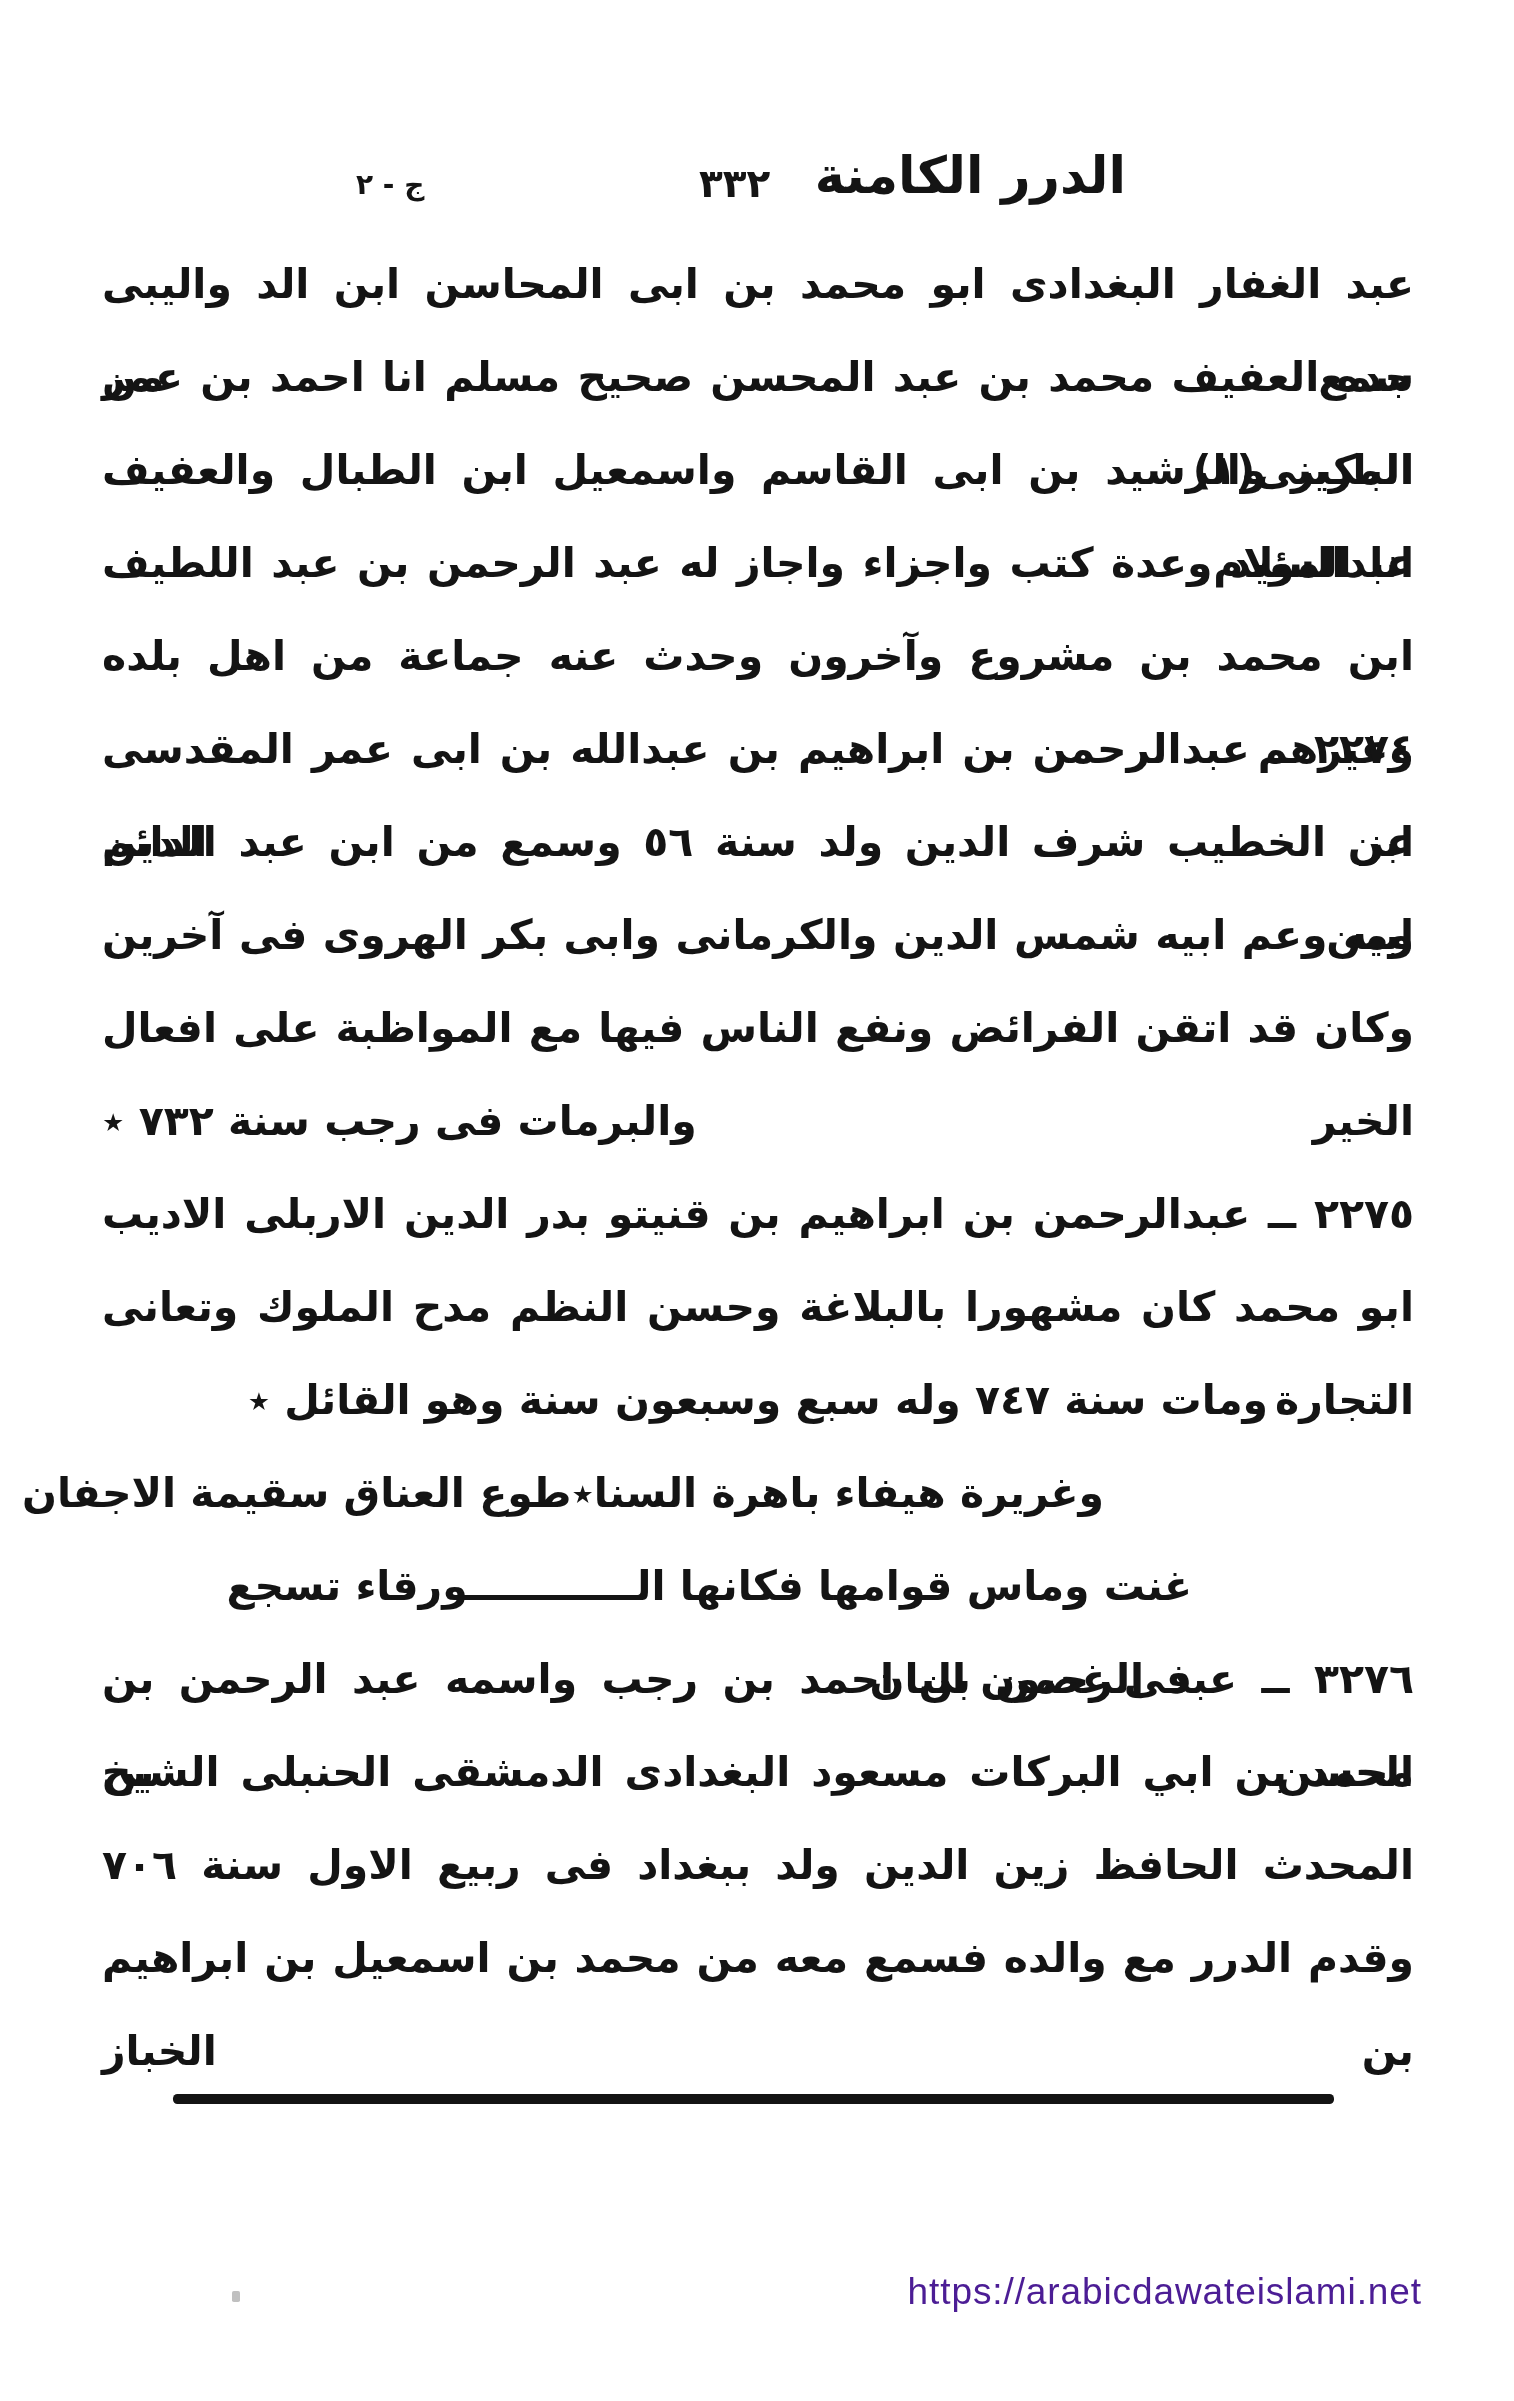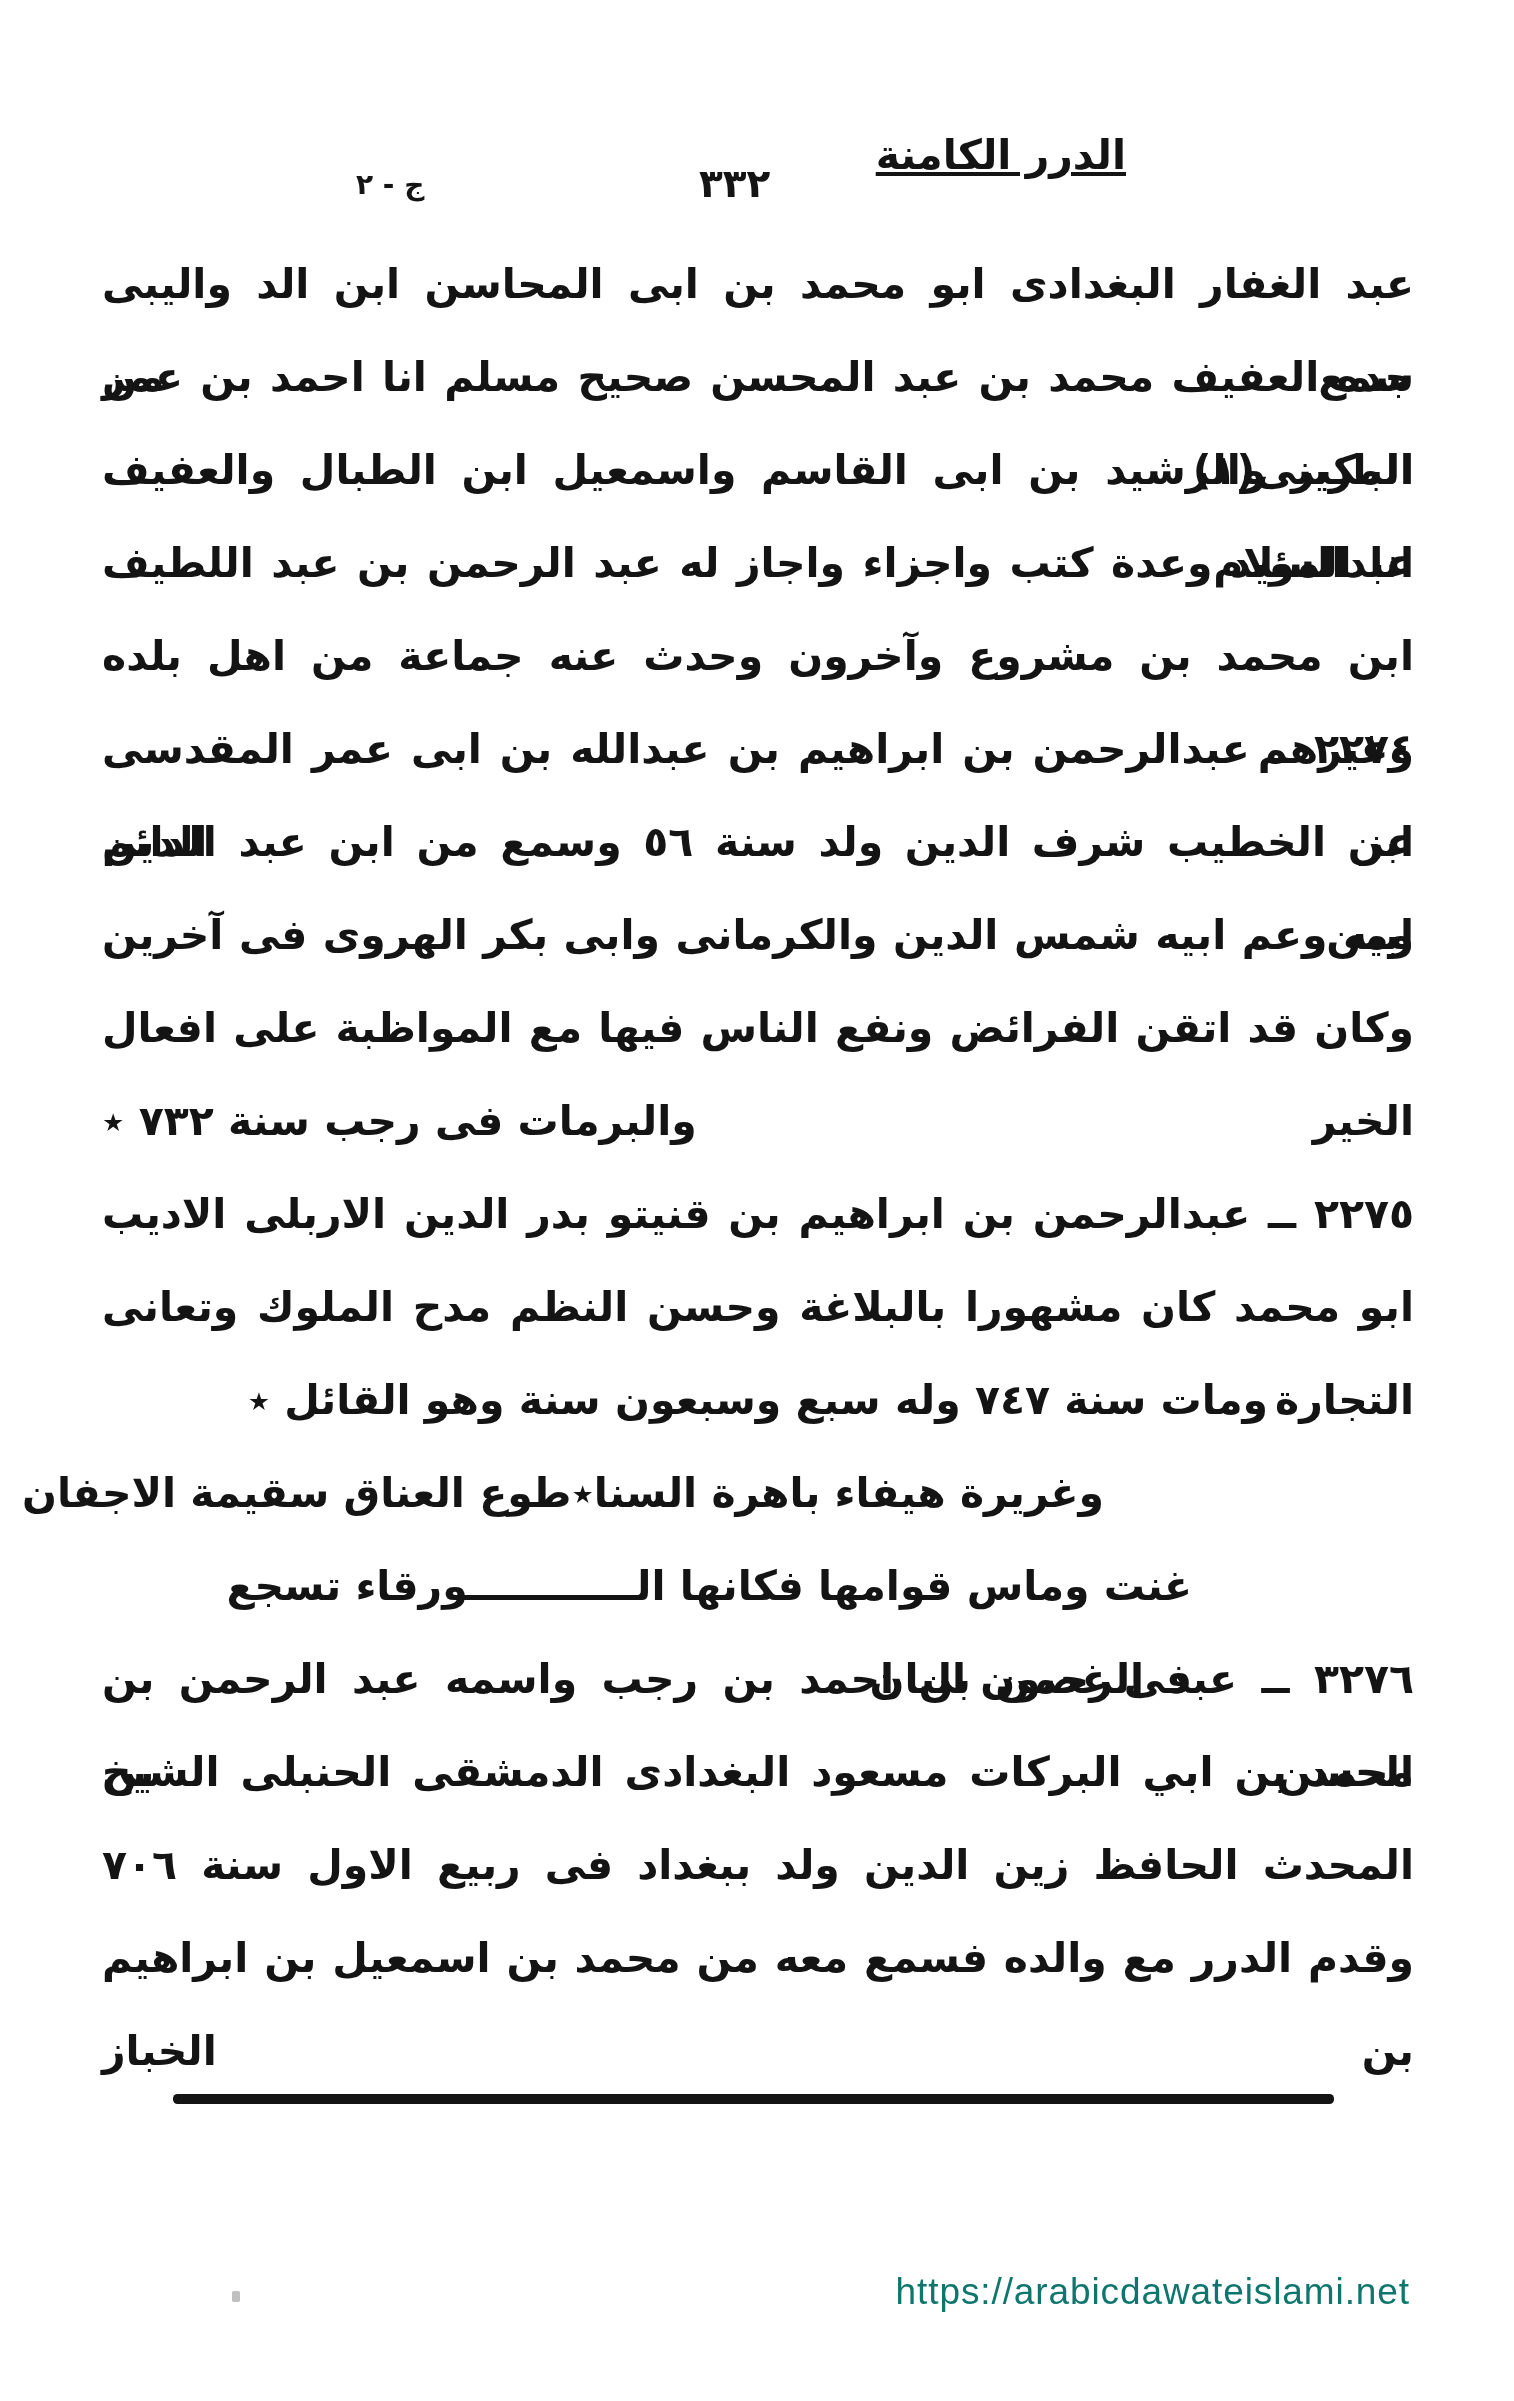--- a/index.html
+++ b/index.html
@@ -7,22 +7,22 @@
     position:relative;
     width:1514px;height:2401px;
     background:#ffffff;
     overflow:hidden;
     direction:rtl;
     font-family:"DejaVu Sans",sans-serif;
     color:#141414;
   }
   
   .hdr-title{
-    position:absolute;top:131px;right:388px;
-    font-size:41px;font-weight:700;white-space:nowrap;text-decoration:underline;
+    position:absolute;top:146px;right:388px;
+    font-size:51px;font-weight:700;white-space:nowrap;
   }
   .hdr-pnum{
     position:absolute;top:161px;left:699px;
     font-size:39px;font-weight:700;white-space:nowrap;
   }
   .hdr-vol{
     position:absolute;top:168px;left:356px;
     font-size:28px;font-weight:700;white-space:nowrap;
   }
   
@@ -49,24 +49,24 @@
     height:9.8px;background:#141414;border-radius:4.4px;
   }
   .footnote{
     position:absolute;top:2138px;right:102px;left:102px;
     height:55px;line-height:55px;
     text-align:center;transform:translateX(-82px);
     font-size:35px;font-weight:700;white-space:nowrap;
   }
   
   .watermark{
-    position:absolute;top:2271px;right:104px;
+    position:absolute;top:2271px;right:92px;
     direction:ltr;
     font-family:"Liberation Sans",sans-serif;
-    font-size:37px;font-weight:400;color:#0f766e;
+    font-size:37px;font-weight:400;color:#4c1d95;
     letter-spacing:0.9px;white-space:nowrap;
   }
   
   .speck{
     position:absolute;top:2291px;left:232px;
     width:8px;height:10.6px;background:#8d8d8d;border-radius:1.8px;opacity:.55;
   }
 </style>
 </head>
 <body>

